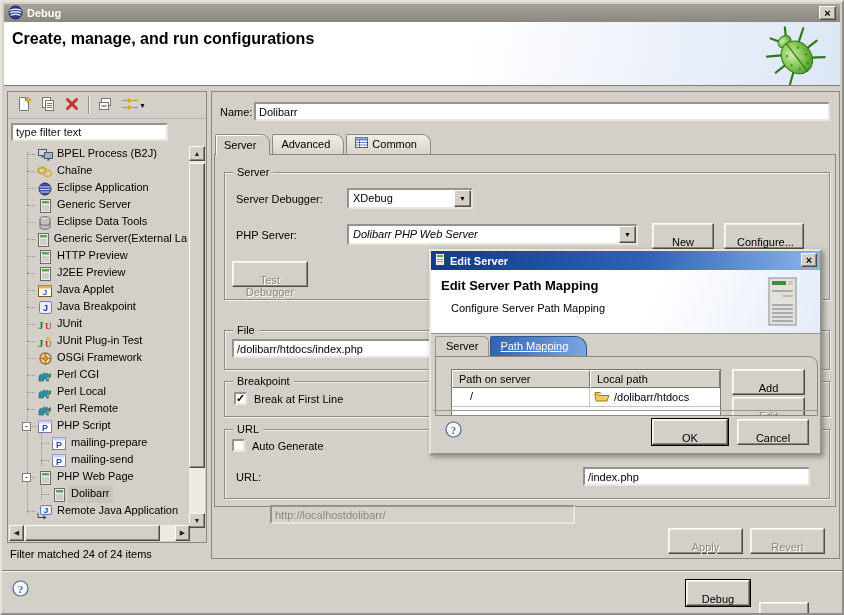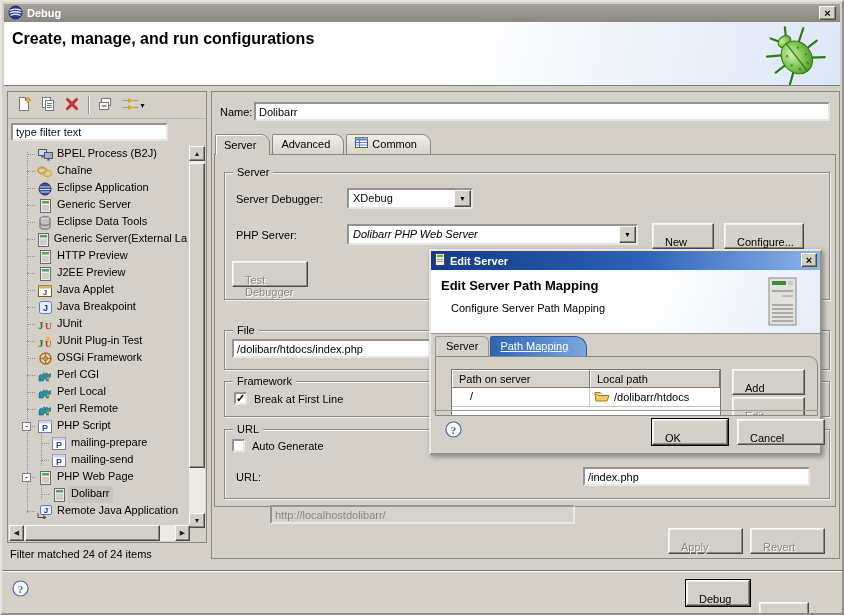--- a/index.html
+++ b/index.html
@@ -67,21 +67,21 @@
   .mtab.active{background:#d4d0c8;height:21px;box-shadow:inset 1px 1px 0 #fff;}
   #mcontent{position:absolute;left:212px;top:152px;width:622px;height:353px;border:1px solid #8a887f;}
   .group{position:absolute;border:1px solid #8d8b82;box-shadow:inset 1px 1px 0 #f3f2ee,1px 1px 0 #f3f2ee;}
   .glabel{position:absolute;top:-7px;left:8px;background:#d4d0c8;padding:0 4px;}
   .combo{position:absolute;background:#fff;border:2px inset #e8e6e0;}
   .combo .val{position:absolute;left:4px;top:1px;line-height:15px;white-space:nowrap;}
   .combo .cbtn{position:absolute;right:0;top:0;bottom:0;width:17px;background:#d4d0c8;
     border:1px solid;border-color:#fbfaf6 #4e4c45 #4e4c45 #fbfaf6;box-shadow:inset -1px -1px 0 #8a887f;
     font-size:7px;display:flex;align-items:center;justify-content:center;}
   .b{position:absolute;background:#d4d0c8;border:1px solid;border-color:#fbfaf6 #4e4c45 #4e4c45 #fbfaf6;
-    box-shadow:inset -1px -1px 0 #8a887f,inset 1px 1px 0 #efeeea;font-size:11px;text-align:left;
+    box-shadow:inset -1px -1px 0 #8a887f,inset 1px 1px 0 #efeeea;font-size:11px;text-align:center;
     font-family:inherit;color:#000;padding:12px;}
   .b.def{box-shadow:0 0 0 1px #000,inset -1px -1px 0 #8a887f,inset 1px 1px 0 #efeeea;}
   .b.dis{color:#8a887e;text-shadow:1px 1px 0 #fff;}
   .cb{position:absolute;width:13px;height:13px;background:#fff;border:2px inset #e8e6e0;
     font-size:11px;line-height:9px;text-align:center;font-weight:bold;}
   .cb.checked::after{content:"✓";}
 
   
   #dlg{position:absolute;left:427px;top:247px;width:393px;height:206px;background:#d4d0c8;z-index:10;
     border:2px outset #e8e6e0;box-shadow:2px 2px 5px rgba(0,0,0,.35);}
@@ -494,21 +494,21 @@
   <button class="b" style="left:650px;top:221px;width:62px;height:22px;">New</button>
   <button class="b" style="left:722px;top:221px;width:80px;height:22px;">Configure...</button>
   <button class="b dis" style="left:230px;top:259px;width:76px;height:23px;">Test Debugger</button>
 
   <div class="group" style="left:222px;top:328px;width:606px;height:40px;">
     <span class="glabel">File</span>
   </div>
   <input class="tin" style="left: 230px; top: 337px; width: 590px; height: 19px;" readonly="" value="/dolibarr/htdocs/index.php">
 
   <div class="group" style="left:222px;top:379px;width:606px;height:36px;">
-    <span class="glabel">Framework</span>
+    <span class="glabel">Breakpoint</span>
   </div>
   <span class="cb checked" style="left:232px;top:390px;"></span>
   <span class="lab" style="left:252px;top:391px;">Break at First Line</span>
 
   <div class="group" style="left:222px;top:427px;width:606px;height:70px;">
     <span class="glabel">URL</span>
   </div>
   <span class="cb" style="left:230px;top:437px;"></span>
   <span class="lab" style="left:250px;top:438px;">Auto Generate</span>
   <span class="lab" style="left:234px;top:469px;">URL:</span>
@@ -571,21 +571,21 @@
       </div>
       <button class="b" style="left:296px;top:12px;width:73px;height:22px;">Add</button>
       <button class="b dis" style="left:296px;top:40px;width:73px;height:22px;">Edit</button>
     </div>
     <div id="dfooter">
       <span style="position:absolute;left:12px;top:10px;"><svg width="17" height="17">
             <circle cx="8.5" cy="8.5" r="7.5" fill="#f6f8fc" stroke="#4a6a9a" stroke-width="1.2"></circle>
             <text x="8.5" y="12.5" text-anchor="middle" font-size="11" font-weight="bold" fill="#4a6a9a" font-family="Liberation Serif,serif">?</text>
           </svg></span>
       <button class="b def" style="left:219px;top:8px;width:76px;height:23px;">OK</button>
-      <button class="b" style="left:304px;top:8px;width:88px;height:23px;">Cancel</button>
+      <button class="b" style="left:304px;top:8px;width:72px;height:23px;">Cancel</button>
     </div>
   </div>
 
   <div id="wfsep"></div>
   <span style="position:absolute;left:10px;top:578px;"><svg width="17" height="17">
         <circle cx="8.5" cy="8.5" r="7.5" fill="#f6f8fc" stroke="#4a6a9a" stroke-width="1.2"></circle>
         <text x="8.5" y="12.5" text-anchor="middle" font-size="11" font-weight="bold" fill="#4a6a9a" font-family="Liberation Serif,serif">?</text>
       </svg></span>
   <button class="b def" style="left:684px;top:578px;width:64px;height:23px;">Debug</button>
   <button class="b" style="left:757px;top:600px;width:50px;height:23px;">Close</button>

